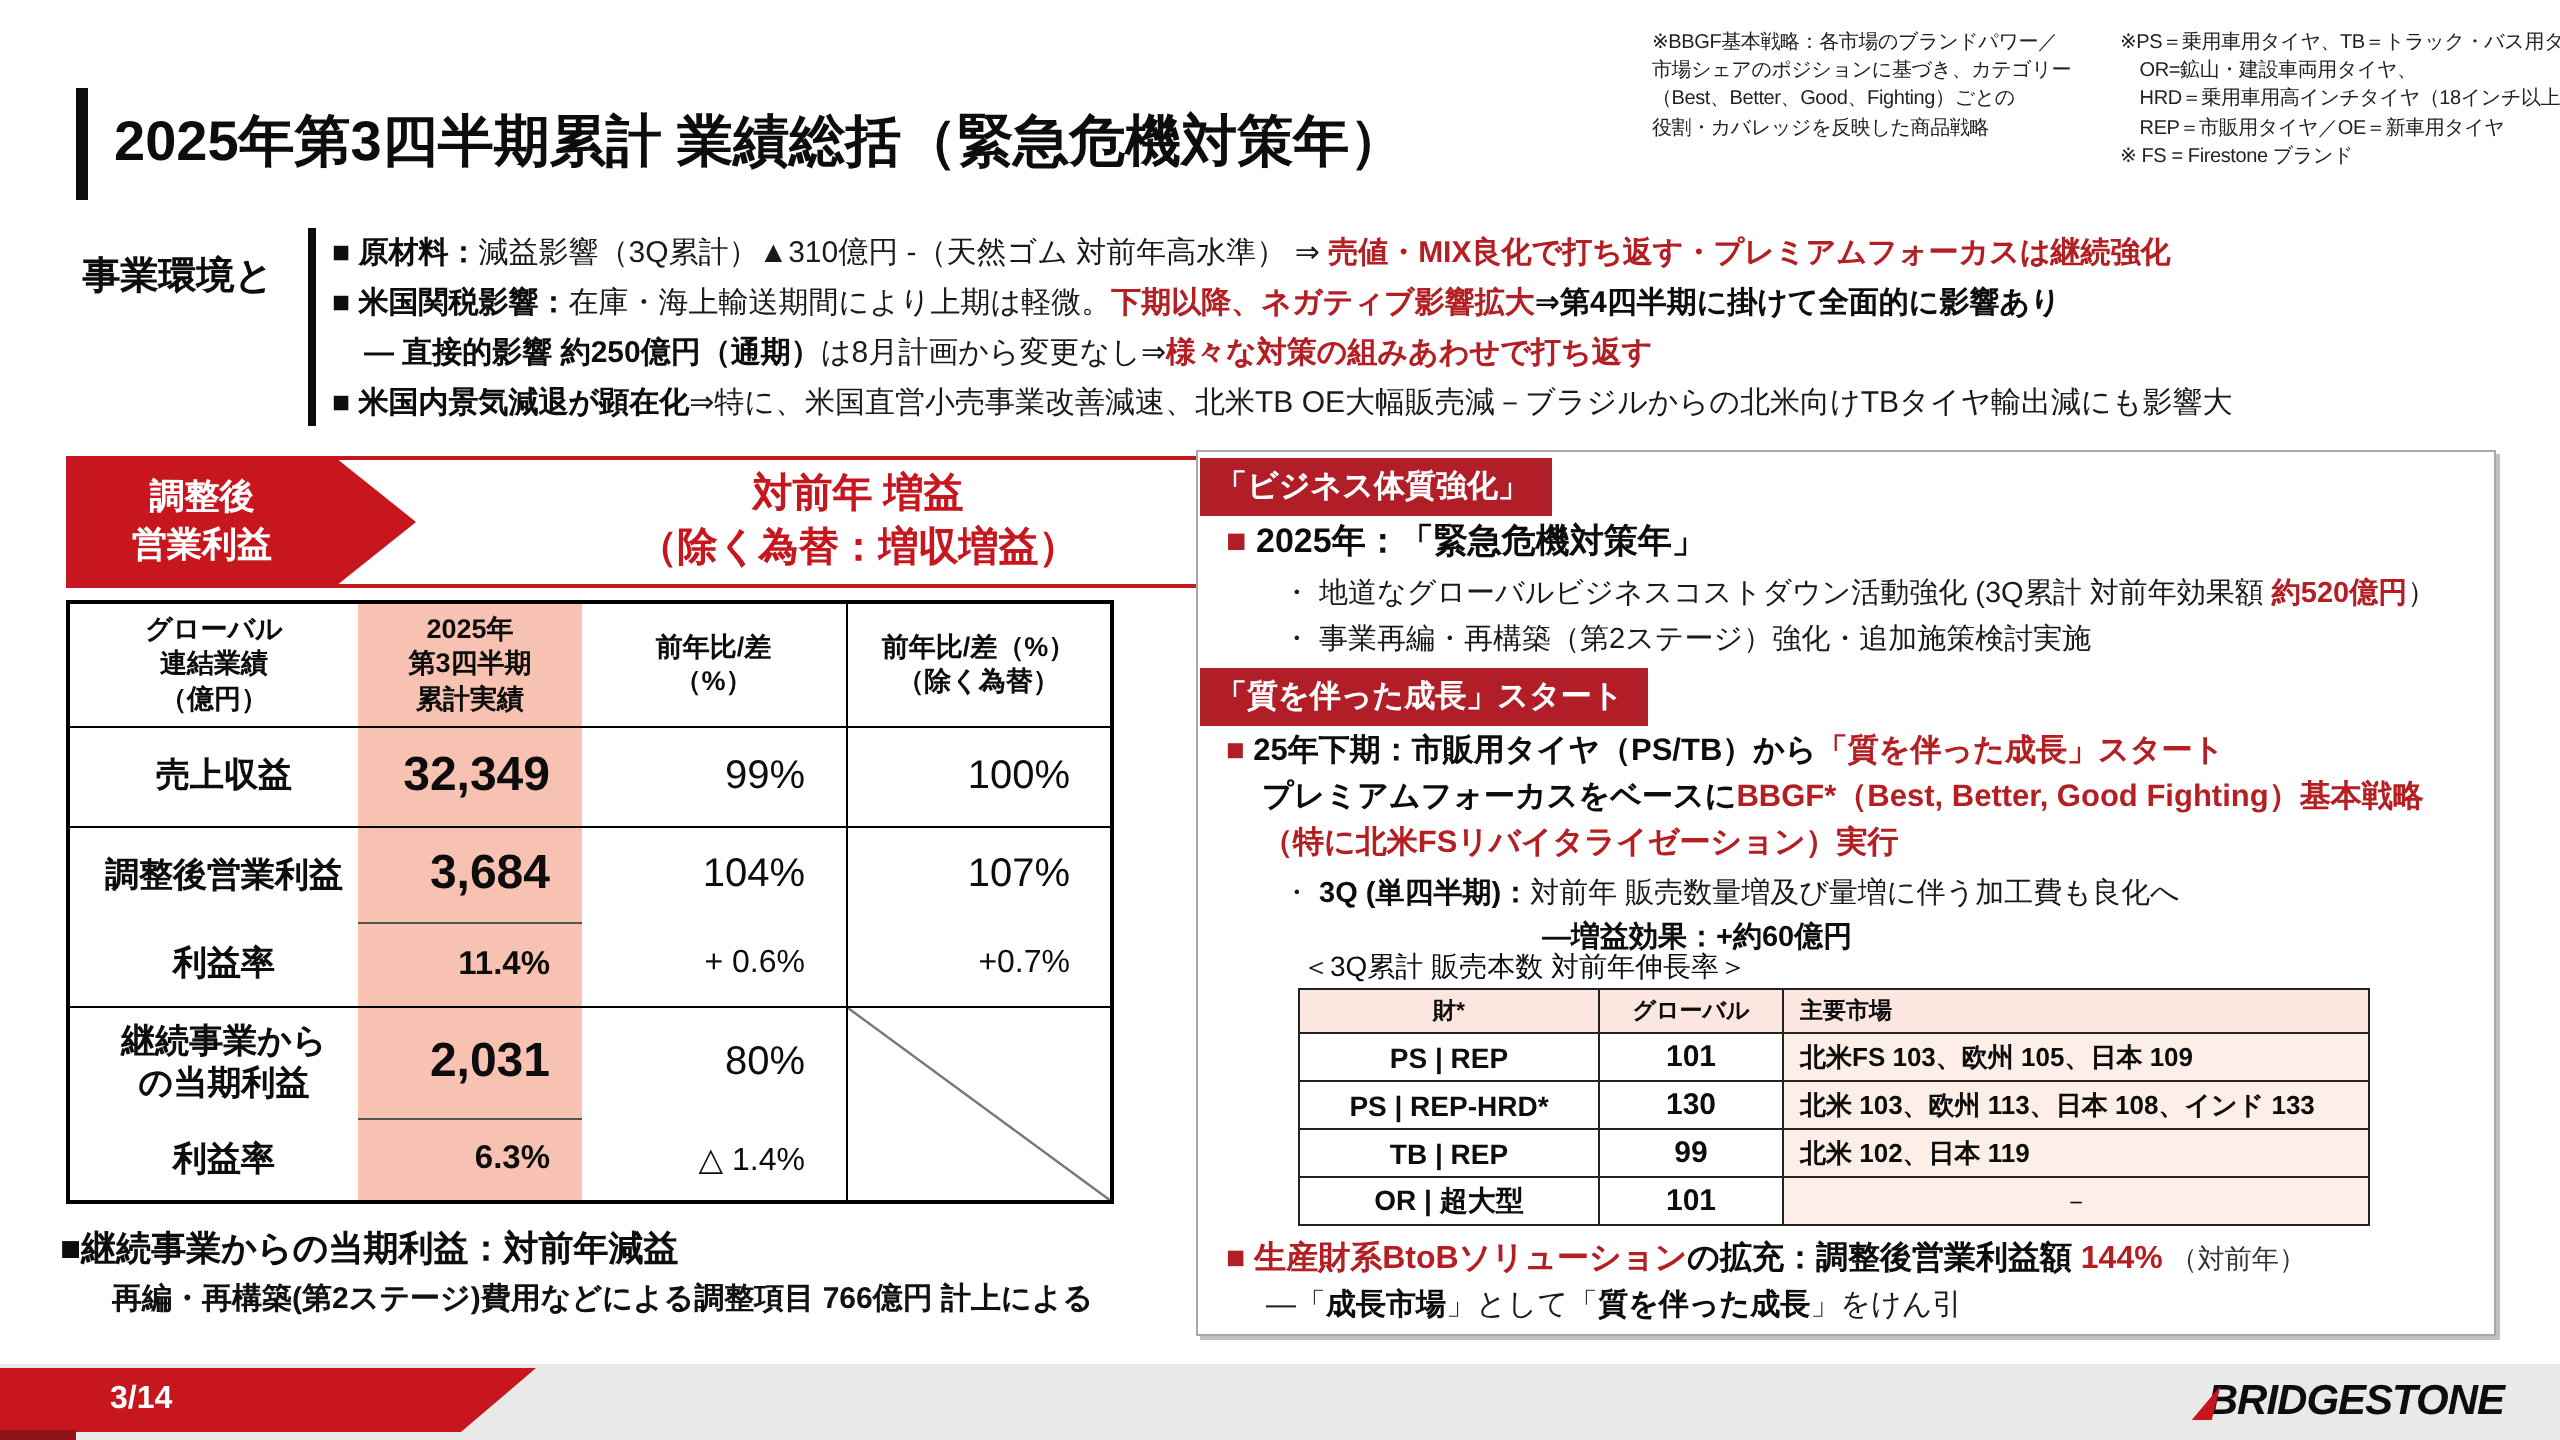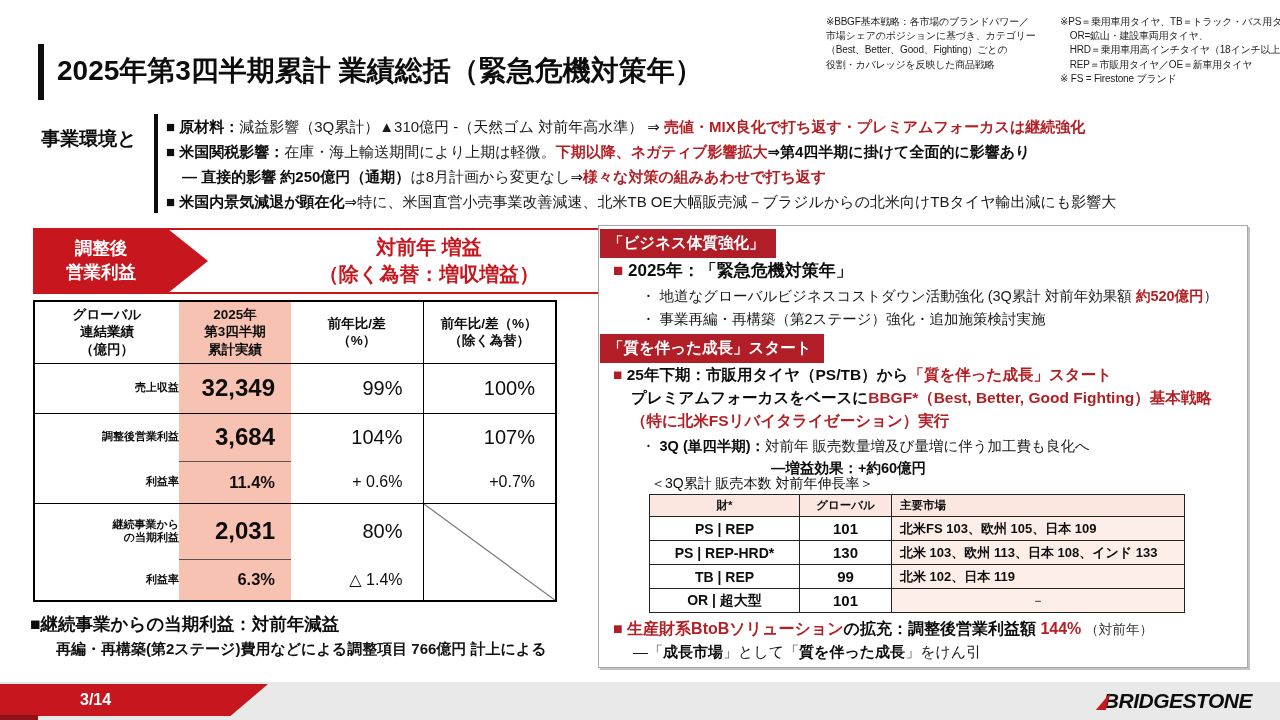--- a/index.html
+++ b/index.html
@@ -50,21 +50,21 @@
 
   
   .main-table-wrap{position:absolute;left:33px;top:300px;}
   table.mt{border-collapse:collapse;table-layout:fixed;border:2px solid #000;}
   table.mt th,table.mt td{border:none;vertical-align:middle;}
   table.mt th{font-size:13.5px;font-weight:700;text-align:center;line-height:1.3;border-bottom:1.5px solid #000;height:62px;color:#0d0d0d;}
   table.mt .pinkbg{background:var(--pink);}
   table.mt .c3{border-left:1px solid #000;}
   table.mt tr.block td{border-top:1.5px solid #000;}
   table.mt tr.sub td.cval{border-top:1px solid #555;}
-  table.mt td.clab{font-weight:700;font-size:11px;text-align:right;padding-left:10px;line-height:1.25;color:#0d0d0d;}
+  table.mt td.clab{font-weight:700;font-size:17px;text-align:center;padding-left:10px;line-height:1.25;color:#0d0d0d;}
   table.mt td.cval{text-align:right;padding-right:16px;font-weight:700;color:#0d0d0d;}
   table.mt tr.main td.cval{font-size:24px;}
   table.mt tr.sub td.cval{font-size:16.5px;}
   table.mt td.cyoy,table.mt td.cfx{text-align:right;padding-right:20px;font-weight:500;color:#0d0d0d;}
   table.mt tr.main td.cyoy,table.mt tr.main td.cfx{font-size:20px;}
   table.mt tr.sub td.cyoy,table.mt tr.sub td.cfx{font-size:16px;}
   table.mt td.diag{position:relative;padding:0;border-left:1px solid #000;}
   table.mt td.diag svg{position:absolute;left:0;top:0;width:100%;height:100%;}
 
   .footnote1{position:absolute;left:30px;top:612px;font-size:17.5px;white-space:nowrap;}
@@ -94,21 +94,21 @@
   table.st th.h-mkt{text-align:left;padding-left:8px;}
   table.st td{height:24px;font-weight:700;color:#0d0d0d;}
   table.st td.c-good{font-size:14px;text-align:center;}
   table.st td.c-glb{font-size:15px;text-align:center;}
   table.st td.c-mkt{font-size:13px;text-align:left;padding-left:8px;background:#fdeee8;}
   table.st td.c-mkt.center{text-align:center;padding-left:0;font-weight:400;}
 
   
   .footer-bar{position:absolute;left:0;top:682px;width:1280px;height:38px;background:var(--footer-gray);}
   .page-tab{position:absolute;left:0;top:684px;width:268px;height:32px;background:var(--accent-red);
-    clip-path:polygon(0 0,100% 0,86% 100%,0 100%);color:#fff;font-weight:700;font-size:16px;line-height:32px;padding-left:80px;}
+    clip-path:polygon(0 0,100% 0,86% 100%,0 100%);color:#fff;font-weight:700;font-size:16px;line-height:32px;padding-left:55px;}
   .footer-corner{position:absolute;left:0;top:715px;width:38px;height:5px;background:#8f1216;}
   .logo{position:absolute;right:28px;top:689px;display:flex;align-items:center;}
   .logo-accent{width:0;height:0;border-left:10px solid transparent;border-bottom:17px solid var(--accent-red);transform:skewX(-14deg);margin-right:-4px;}
   .logo-text{font-size:21px;font-weight:800;font-style:italic;color:#0d0d0d;letter-spacing:-0.5px;}
 </style>
 </head>
 <body>
 
 <div id="slide">
 

